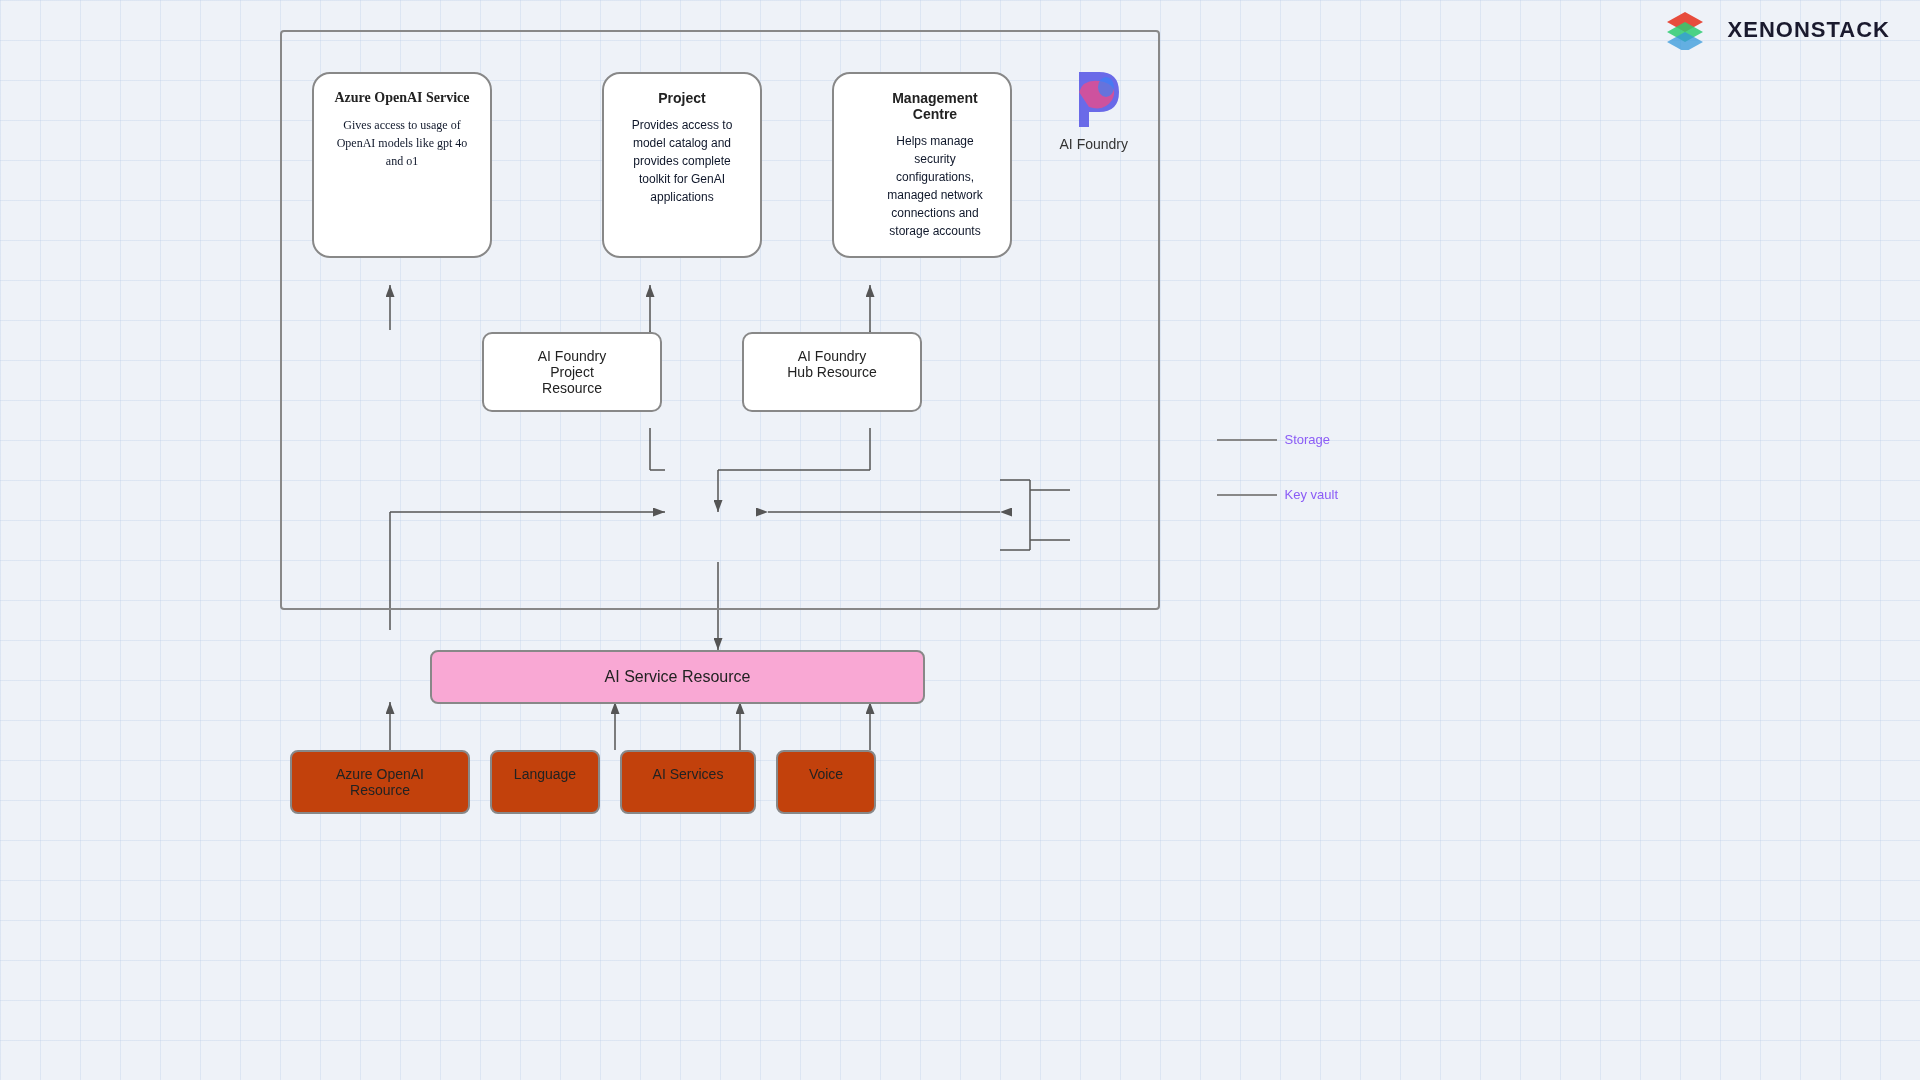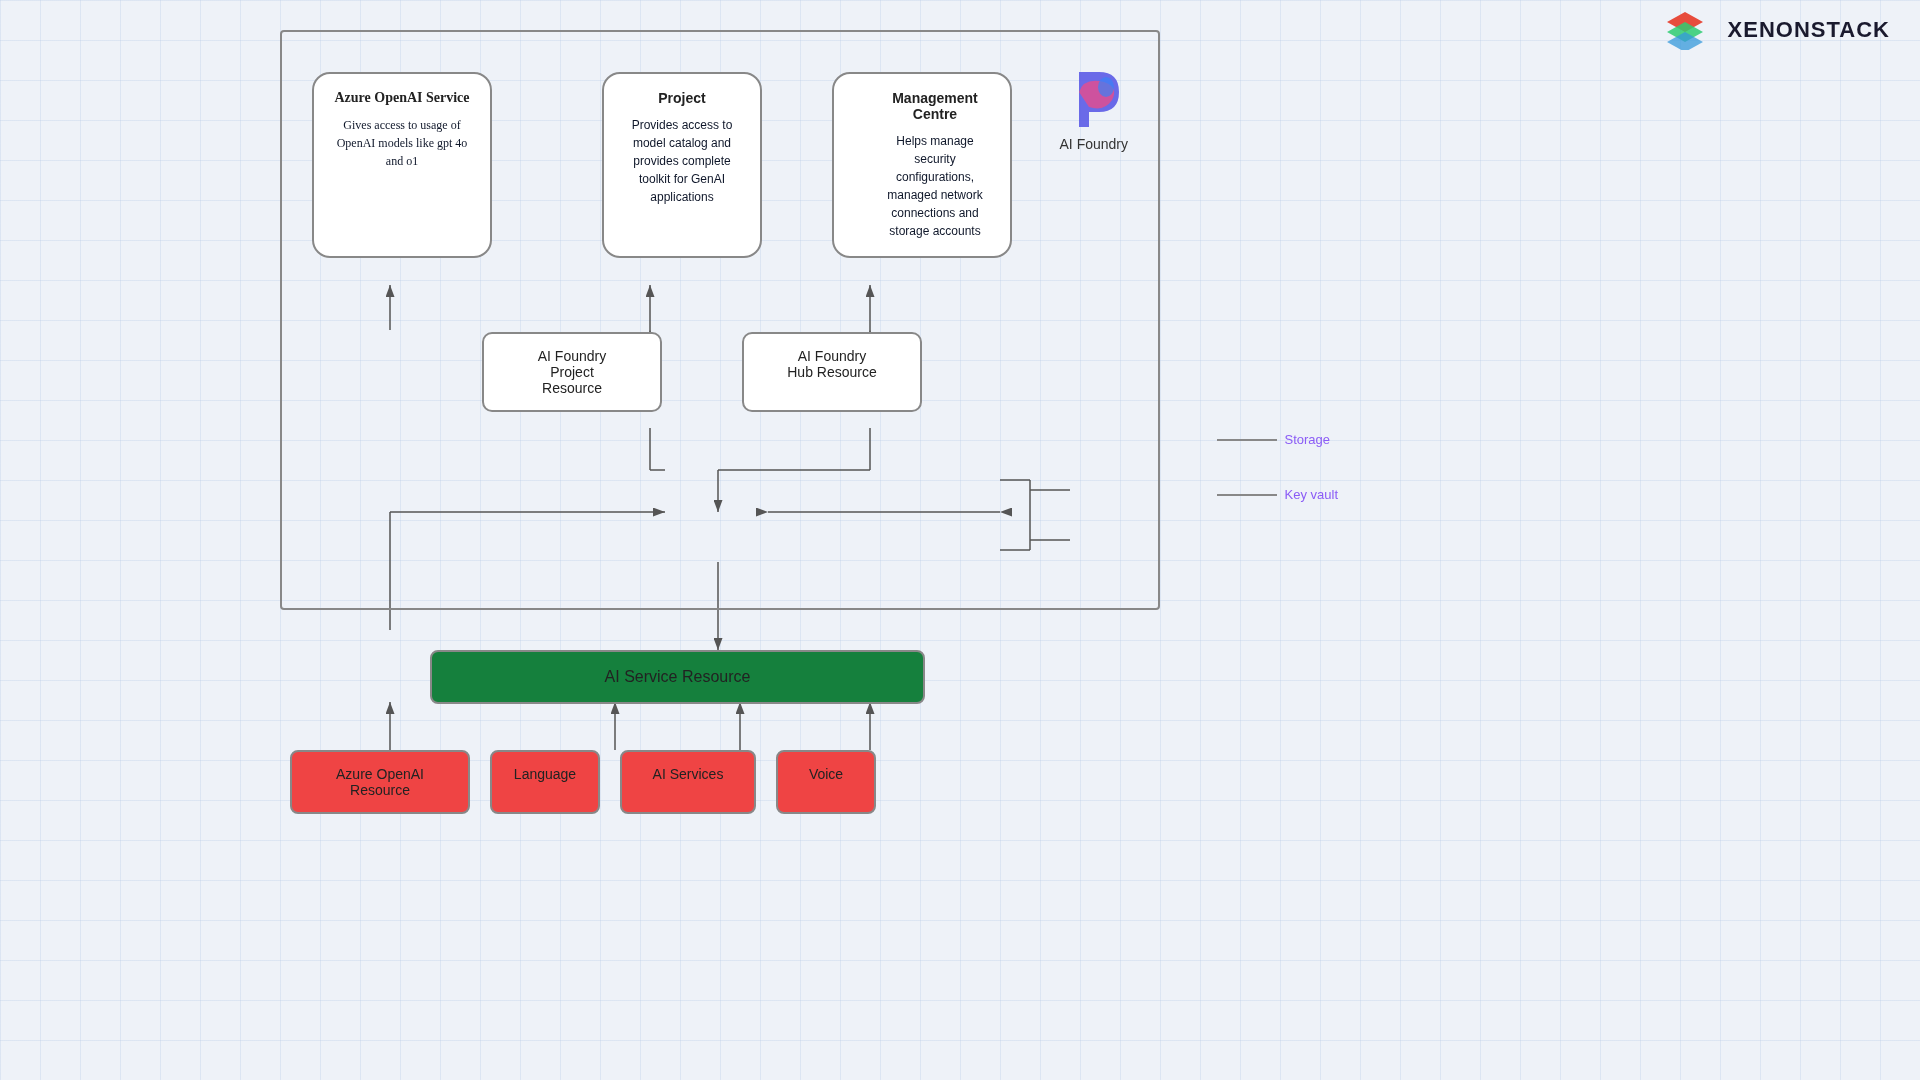--- a/index.html
+++ b/index.html
@@ -196,40 +196,40 @@
     }
 
     
     .ai-service-box {
       position: absolute;
       top: 620px;
       left: 160px;
       width: 495px;
       border: 2px solid #888;
       border-radius: 8px;
-      background: #15803d;
+      background: #f9a8d4;
       padding: 16px;
       text-align: center;
       font-size: 16px;
       font-weight: 500;
       color: #222;
     }
 
     
     .bottom-boxes {
       position: absolute;
       top: 720px;
       left: 20px;
       display: flex;
       gap: 20px;
     }
     .bottom-box {
       border: 2px solid #888;
       border-radius: 8px;
-      background: #ef4444;
+      background: #c2410c;
       padding: 14px 4px;
       text-align: center;
       font-size: 14px;
       color: #222;
     }
     .bottom-box-azure { width: 180px; }
     .bottom-box-lang { width: 110px; }
     .bottom-box-ai { width: 136px; text-align: center; }
     .bottom-box-voice { width: 100px; }
 

